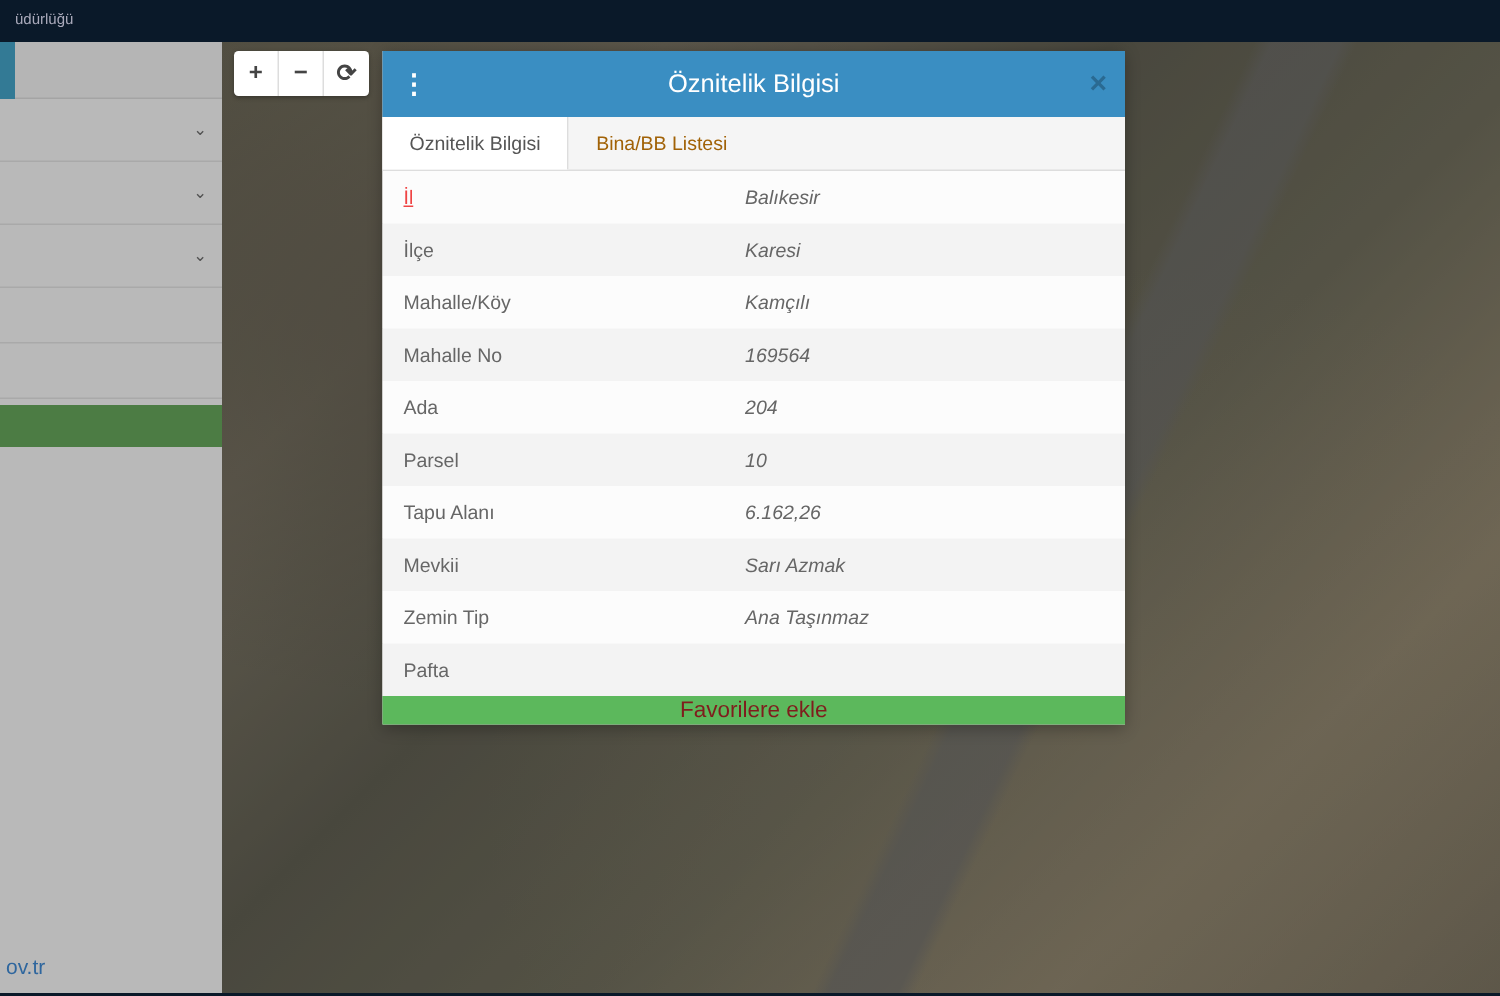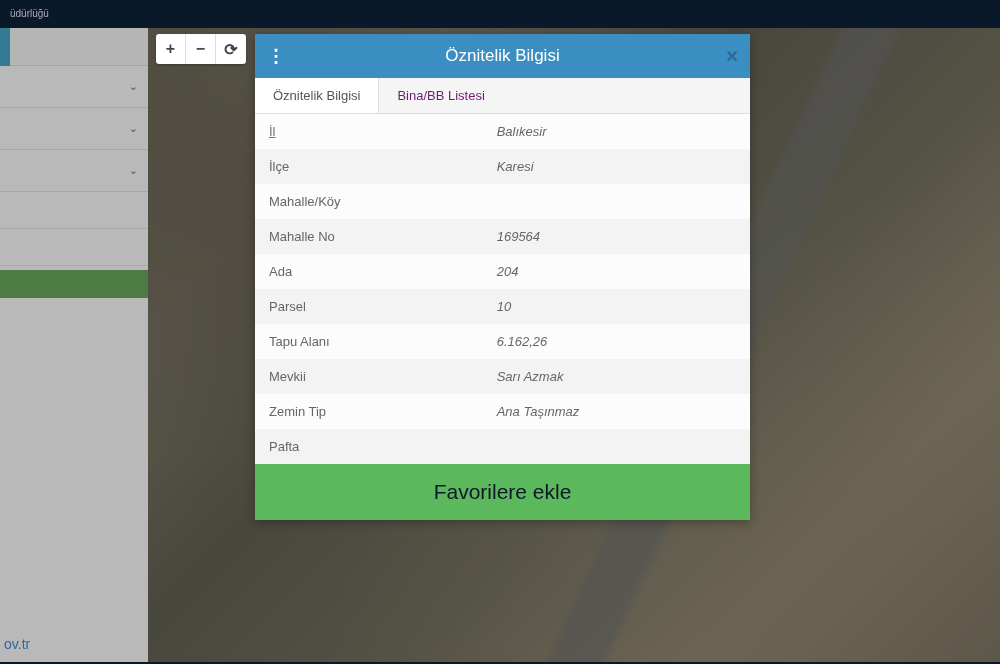--- a/index.html
+++ b/index.html
@@ -173,45 +173,45 @@
       padding: 10px 18px;
       font-size: 13px;
       cursor: pointer;
       color: #888;
     }
     .modal-tab.active {
       background: #fff;
       color: #555;
       border-right: 1px solid #ddd;
     }
-    .modal-tab.link { color: #701a75; }
+    .modal-tab.link { color: #a16207; }
     .attr-table { width: 100%; }
     .attr-row {
       display: flex;
       font-size: 13px;
       color: #666;
     }
     .attr-row:nth-child(odd) { background: #fcfcfc; }
     .attr-row:nth-child(even) { background: #f3f3f3; }
     .attr-label {
       width: 46%;
       padding: 10px 14px;
     }
     .attr-value {
       flex: 1;
       padding: 10px 14px;
       font-style: italic;
     }
-    .attr-row.first .attr-label { color: #737373; text-decoration: underline; }
+    .attr-row.first .attr-label { color: #ef4444; text-decoration: underline; }
     .modal-footer {
       background: #5cb85c;
-      color: #0f172a;
+      color: #7f1d1d;
       text-align: center;
-      padding: 16px;
-      font-size: 21px;
+      padding: 1px;
+      font-size: 15px;
       cursor: pointer;
     }
   </style>
 </head>
 <body>
 
 <div class="header">
   <span>üdürlüğü</span>
 </div>
 
@@ -260,20 +260,21 @@
         <div class="attr-row first">
           <div class="attr-label">İl</div>
           <div class="attr-value">Balıkesir</div>
         </div>
         <div class="attr-row">
           <div class="attr-label">İlçe</div>
           <div class="attr-value">Karesi</div>
         </div>
         <div class="attr-row">
           <div class="attr-label">Mahalle/Köy</div>
+          <div class="attr-value">Kamçılı</div>
         </div>
         <div class="attr-row">
           <div class="attr-label">Mahalle No</div>
           <div class="attr-value">169564</div>
         </div>
         <div class="attr-row">
           <div class="attr-label">Ada</div>
           <div class="attr-value">204</div>
         </div>
         <div class="attr-row">

